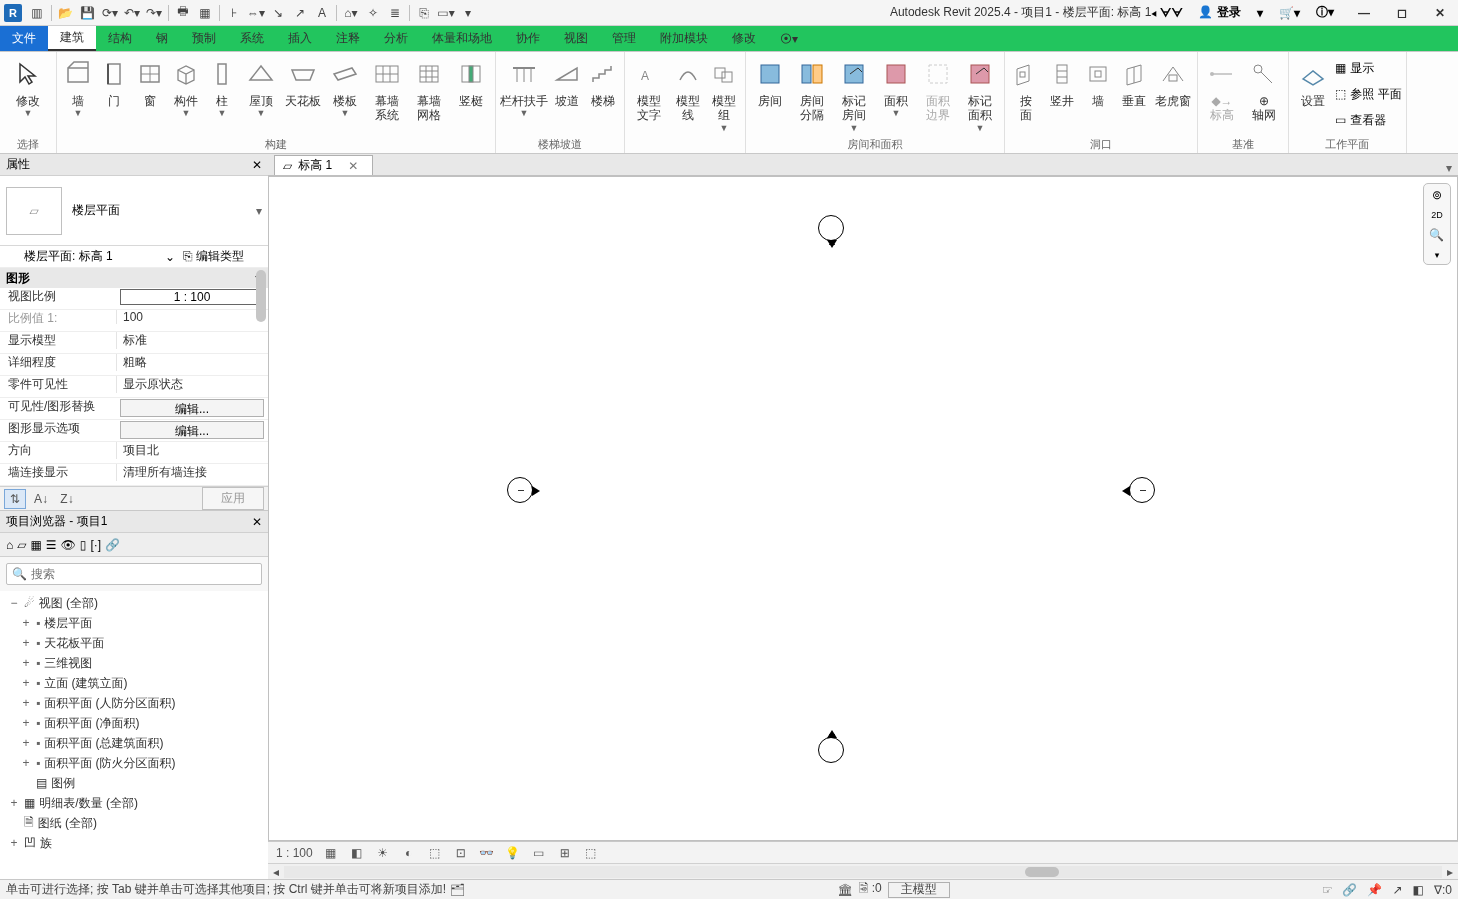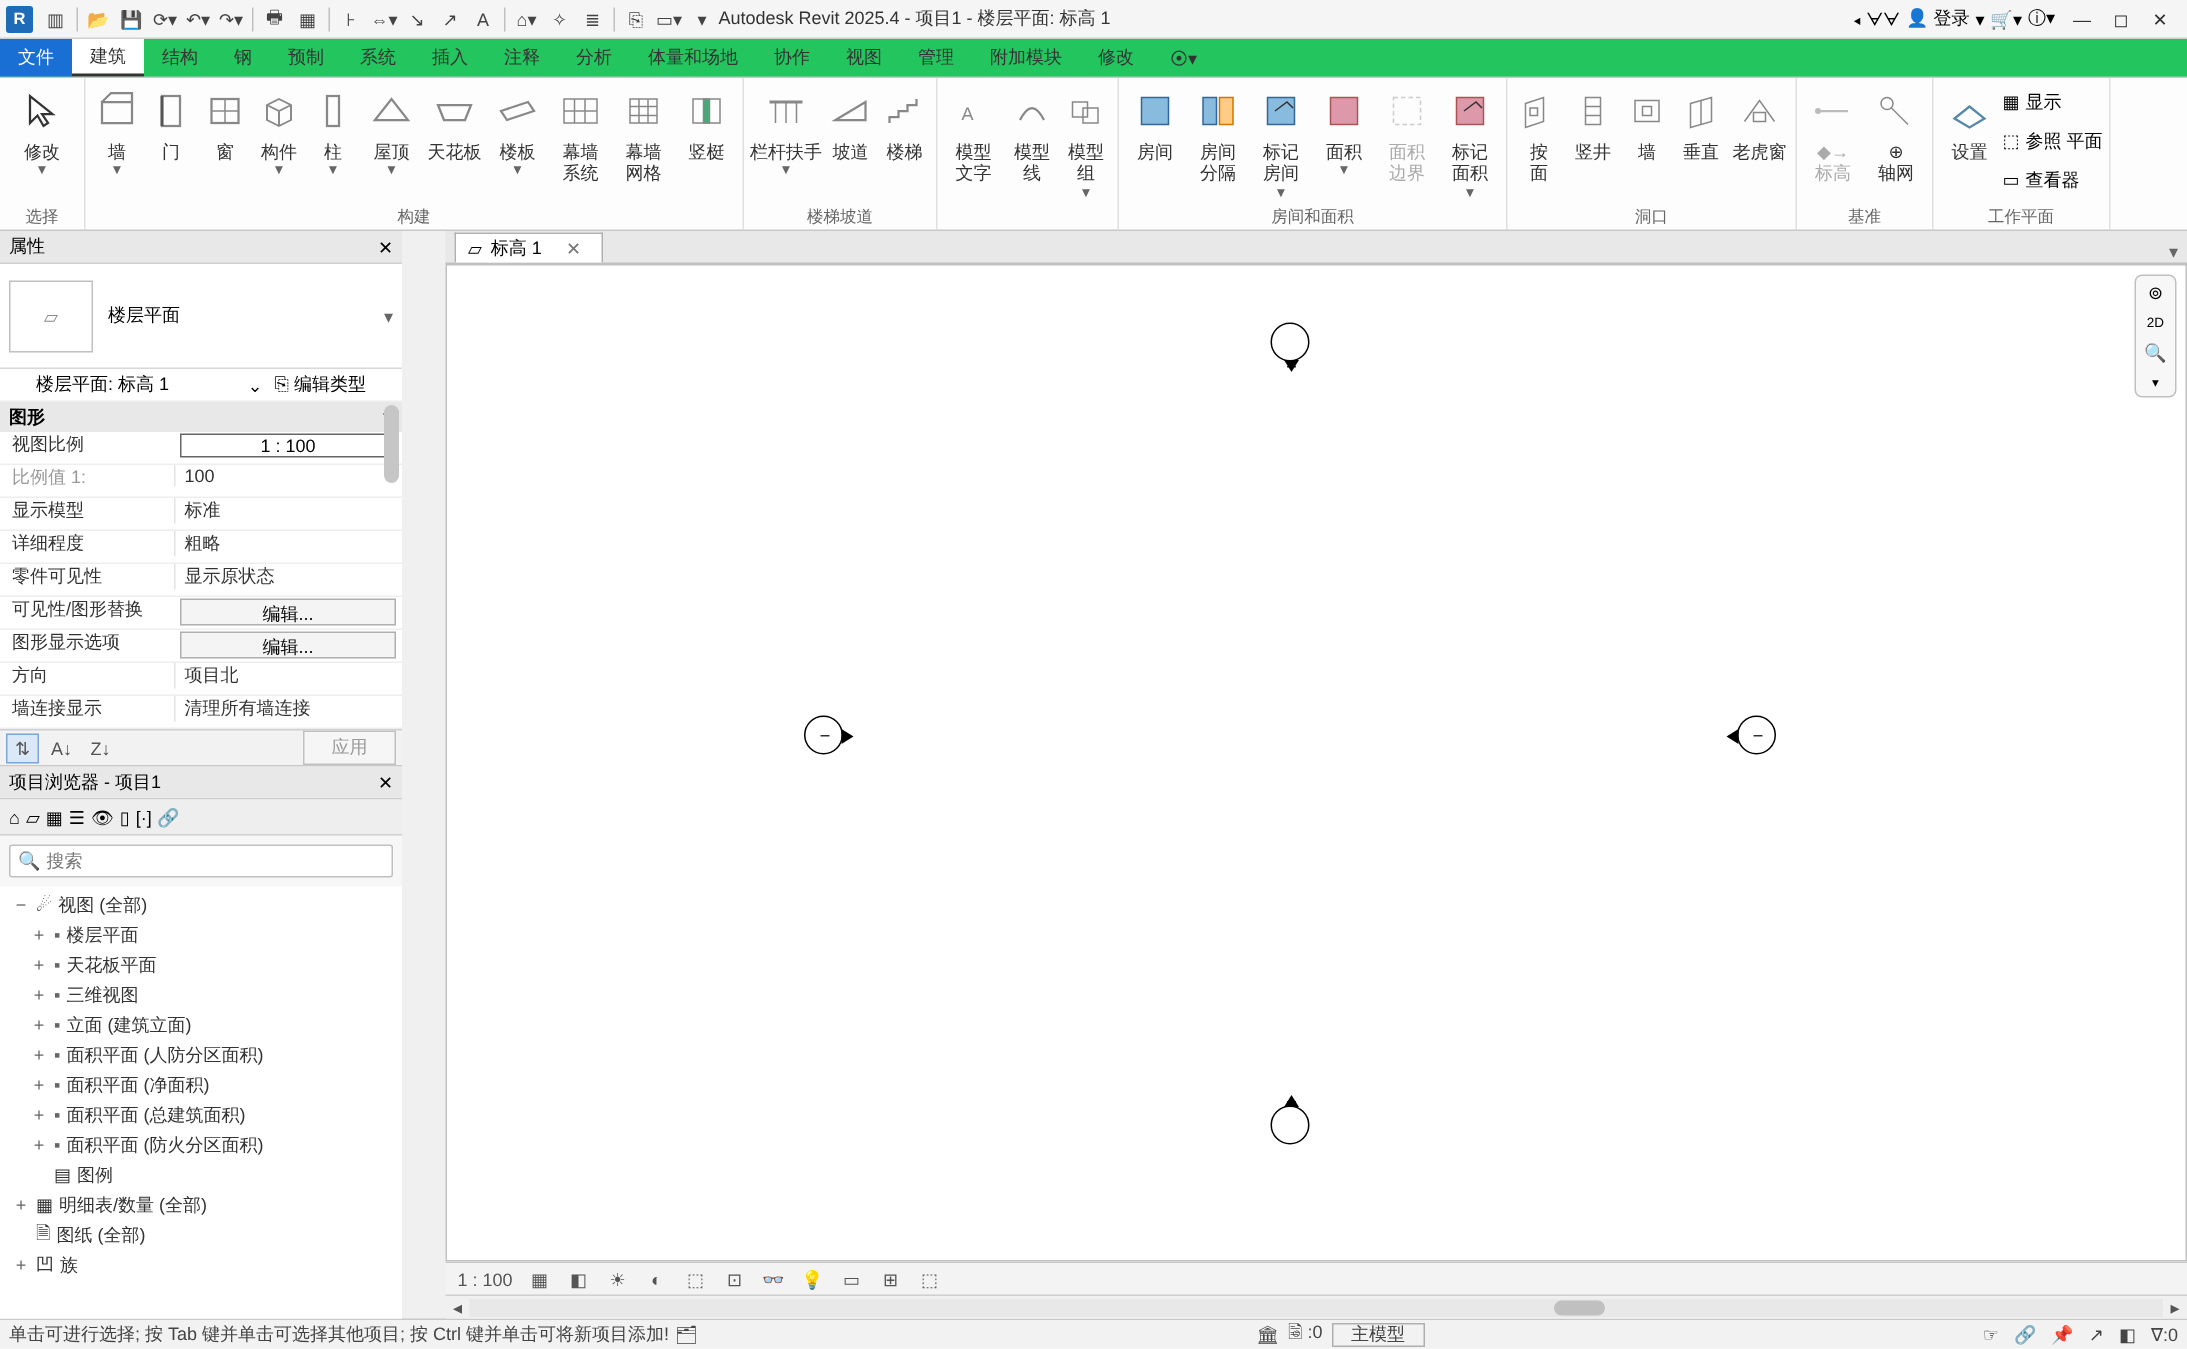--- a/index.html
+++ b/index.html
@@ -2,40 +2,40 @@
 <html><head>
 <meta charset="utf-8">
 <style>
 * { margin: 0; padding: 0; box-sizing: border-box; font-family: "Microsoft YaHei", sans-serif; font-size: 12px; }
 body { background: #f0f0f0; width: 1458px; height: 899px; overflow: hidden; position: relative; }
 
 .qat { height: 26px; background: #f5f5f5; display: flex; align-items: center; padding: 0 4px; border-bottom: 1px solid #d0d0d0; }
 .qat .app-logo { width: 18px; height: 18px; background: #1e6bb8; border-radius: 2px; color: #fff; display: flex; align-items: center; justify-content: center; font-weight: bold; font-size: 11px; margin-right: 4px; }
 .qat .qbtn { width: 22px; height: 22px; display: flex; align-items: center; justify-content: center; color: #444; cursor: pointer; }
 .qat .qsep { width: 1px; height: 16px; background: #c0c0c0; margin: 0 3px; }
-.qat .title { flex: 1; text-align: left; color: #333; font-size: 12px; }
-.qat .right { display: flex; align-items: center; gap: 4px; padding-right: 6px; }
+.qat .title { flex: 1; text-align: right; color: #333; font-size: 12px; }
+.qat .right { display: flex; align-items: center; gap: 16px; padding-right: 6px; font-weight: bold; }
 .qat .winbtn { width: 16px; height: 16px; display: flex; align-items: center; justify-content: center; color: #333; margin-left: 6px; }
 
 .tabs { height: 26px; background: #22c55e; display: flex; align-items: stretch; border-bottom: 1px solid #c8c8c8; }
 .tab { padding: 0 12px; display: flex; align-items: center; color: #333; cursor: pointer; }
 .tab.file { background: #1a6fd4; color: #fff; }
 .tab.active { background: #fff; border-bottom: 2px solid #333; }
 
 .ribbon { height: 102px; background: #fdfdfd; display: flex; align-items: stretch; border-bottom: 1px solid #c8c8c8; }
 .rgroup { display: flex; flex-direction: column; border-right: 1px solid #e0e0e0; padding: 2px 4px 0; }
 .rgroup .btns { display: flex; flex: 1; align-items: flex-start; gap: 2px; }
 .rgroup .glabel { height: 16px; text-align: center; color: #666; font-size: 11px; }
 .rbtn { display: flex; flex-direction: column; align-items: center; justify-content: flex-start; width: 40px; height: 80px; color: #333; cursor: pointer; padding-top: 4px; font-size: 11px; text-align: center; line-height: 1.2; }
 .rbtn.small { width: 34px; }
 .rbtn.wide { width: 48px; }
 .rbtn .ricon { width: 32px; height: 32px; display: flex; align-items: center; justify-content: center; margin-bottom: 4px; }
 .rbtn.disabled { color: #aaa; }
 
-.workspace { display: flex; height: calc(899px - 26px - 26px - 102px - 20px); gap: 29px; }
+.workspace { display: flex; height: calc(899px - 26px - 26px - 102px - 20px); }
 .left { width: 268px; display: flex; flex-direction: column; background: #f7f7f7; }
 .panel-hdr { height: 22px; background: #e8e8e8; display: flex; align-items: center; padding: 0 6px; border-bottom: 1px solid #d0d0d0; justify-content: space-between; }
 
 .props { flex: 0 0 auto; display: flex; flex-direction: column; border-bottom: 1px solid #c8c8c8; }
 .props .typesel { height: 70px; display: flex; align-items: center; padding: 6px; border-bottom: 1px solid #d8d8d8; background: #fff; }
 .props .typesel .thumb { width: 56px; height: 48px; border: 1px solid #c0c0c0; margin-right: 10px; display:flex; align-items:center; justify-content:center; color:#888; }
 .props .row { height: 22px; display: flex; align-items: center; padding: 0 24px; background: #fff; border-bottom: 1px solid #eee; }
 .props .row .dd { margin-left: auto; }
 .props .row2 { display: flex; align-items: flex-start; height: 22px; background: #fff; border-bottom: 1px solid #eee; }
 .props .row2 .key { width: 116px; padding-left: 8px; color: #333; }

